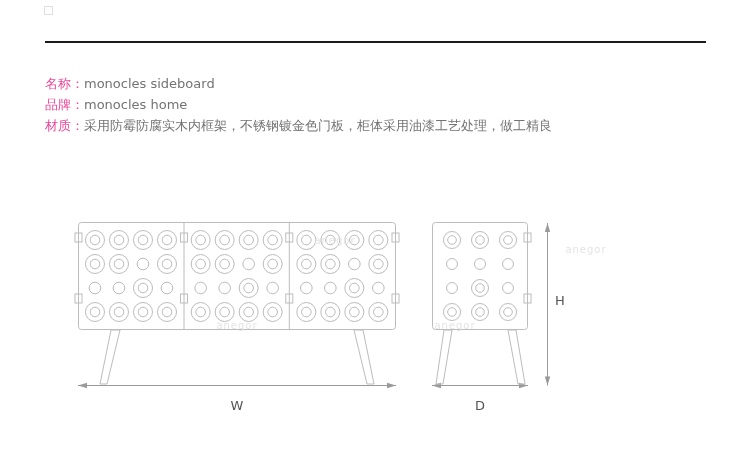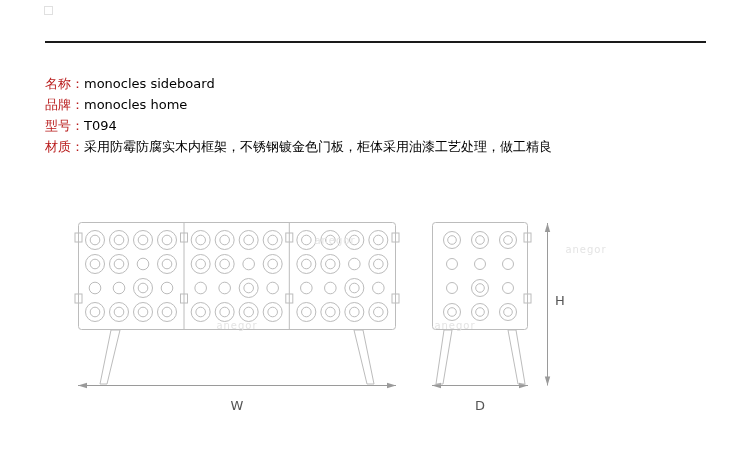--- a/index.html
+++ b/index.html
@@ -12,39 +12,38 @@
     position:absolute;left:44px;top:6px;width:7px;height:7px;
     border:1px solid #e0e0e0;background:transparent;
   }
   .top-rule{
     position:absolute;left:45px;top:41px;width:661px;height:2px;background:#1a1a1a;
   }
   .specs{position:absolute;left:45px;top:73px;width:660px;}
   .spec-row{
     font-size:13px;line-height:21px;color:#595959;white-space:nowrap;
   }
-  .spec-label{color:#b91c1c;}
-  .spec-value{color:#000000;}
+  .spec-label{color:#ec4899;}
+  .spec-value{color:#737373;}
   svg.drawing{position:absolute;left:0;top:0;width:750px;height:454px;}
   .wm{fill:#e4e4e4;font-size:10px;letter-spacing:1px;text-anchor:middle;}
   .dim-label{fill:#555555;font-size:13px;text-anchor:middle;}
 </style>
 </head>
 <body>
 
 <div class="canvas">
 
   <div class="corner-mark"></div>
 
   <div class="top-rule"></div>
 
   <div class="specs">
     <div class="spec-row"><span class="spec-label">名称：</span><span class="spec-value">monocles sideboard</span></div>
     <div class="spec-row"><span class="spec-label">品牌：</span><span class="spec-value">monocles home</span></div>
-    <div class="spec-row"><span class="spec-label">型号：</span><span class="spec-value">T094</span></div>
     <div class="spec-row"><span class="spec-label">材质：</span><span class="spec-value">采用防霉防腐实木内框架，不锈钢镀金色门板，柜体采用油漆工艺处理，做工精良</span></div>
   </div>
 
   <svg class="drawing" width="750" height="454" viewBox="0 0 750 454">
       <g>
         <line stroke="#9a9a9a" stroke-width="1" fill="none" x1="78" y1="385.5" x2="396" y2="385.5"></line>
         <polygon points="78,385.5 87,382.8 87,388.2" fill="#9a9a9a"></polygon>
         <polygon points="396,385.5 387,382.8 387,388.2" fill="#9a9a9a"></polygon>
         <line stroke="#9a9a9a" stroke-width="1" fill="none" x1="432" y1="385.5" x2="528" y2="385.5"></line>
         <polygon points="432,385.5 441,382.8 441,388.2" fill="#9a9a9a"></polygon>

